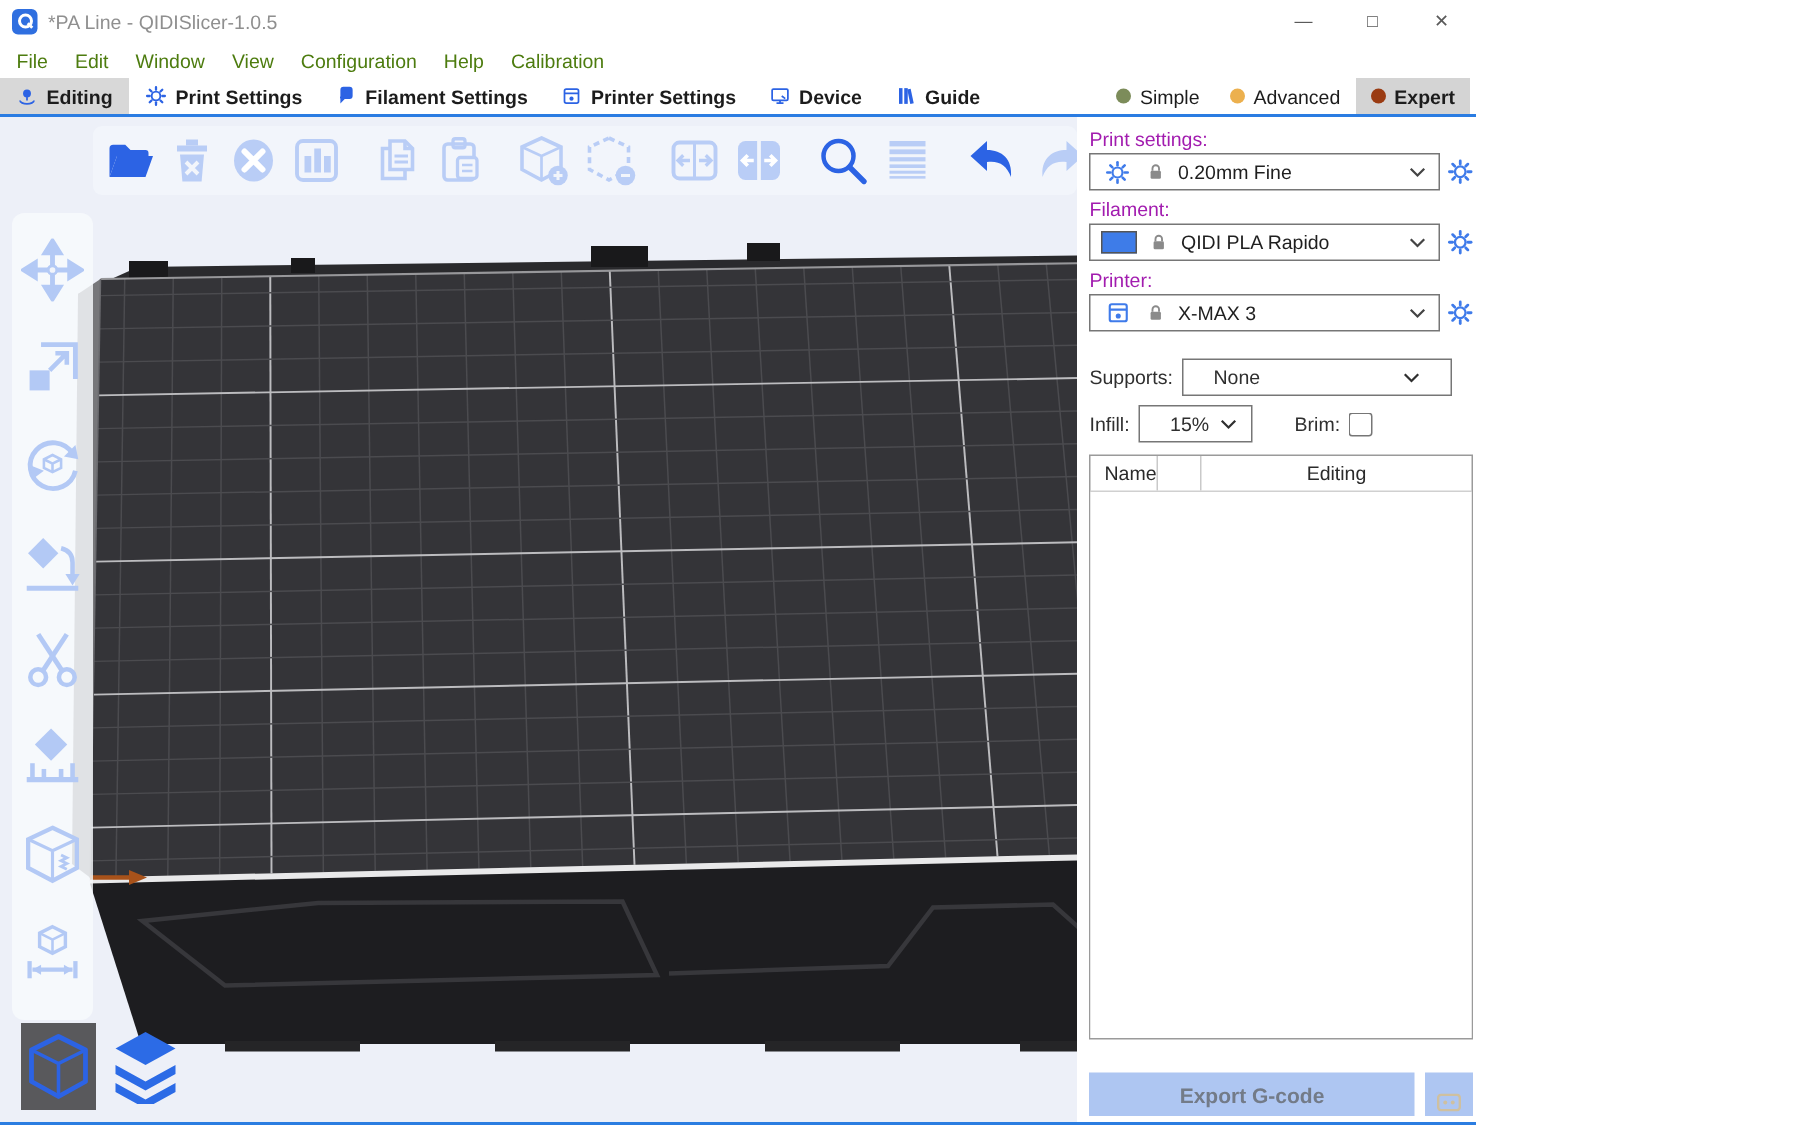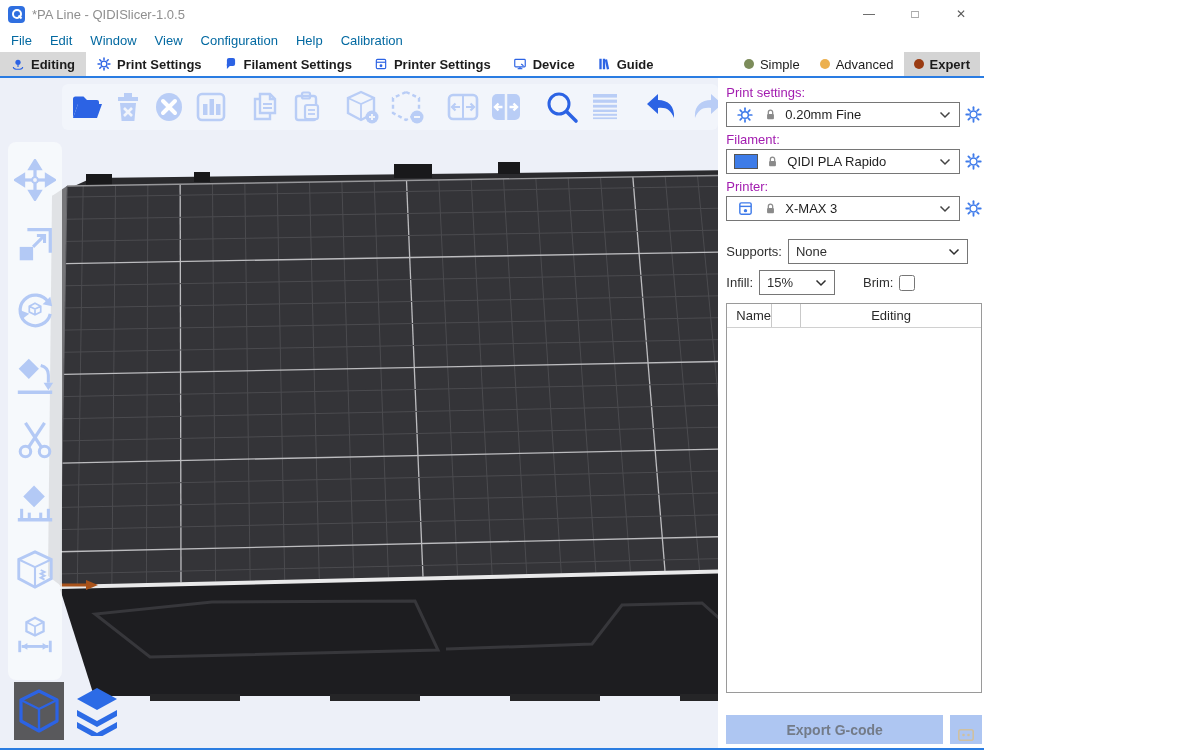--- a/index.html
+++ b/index.html
@@ -13,21 +13,21 @@
   .app-icon { width:17px; height:17px; border-radius:4px; background:#2f6fe0; display:inline-flex;
               align-items:center; justify-content:center; margin-right:7px; }
   .app-icon svg { display:block; }
   .title-text { color:#8f8f8f; font-size:13px; }
   .win-controls { margin-left:auto; display:flex; height:100%; }
   .win-btn { width:46px; height:100%; display:flex; align-items:center; justify-content:center;
              color:#5a5a5a; font-size:12px; }
 
   
   .menubar { height:24px; display:flex; align-items:center; padding-left:2px; background:#fff; }
-  .menu-item { padding:0 9px; color:#0369a1; cursor:default; }
+  .menu-item { padding:0 9px; color:#4d7c0f; cursor:default; }
 
   
   .tabbar { height:26px; display:flex; align-items:stretch; background:#fff;
             border-bottom:2px solid #2a7ce2; }
   .tab { display:flex; align-items:center; gap:6px; padding:0 11px; color:#1c1c1c; font-weight:600; }
   .tab .ticon { color:#2c63e4; display:flex; }
   .tab.selected { background:#d8d8d8; }
   .modes { margin-left:auto; display:flex; align-items:stretch; margin-right:4px; }
   .mode { display:flex; align-items:center; gap:6px; padding:0 10px; color:#1c1c1c; }
   .mode .dot { width:10px; height:10px; border-radius:50%; }
@@ -65,21 +65,21 @@
            align-items:center; padding:0 7px; gap:7px; }
   .combo .val { flex:1; color:#1f1f1f; white-space:nowrap; overflow:hidden; }
   .combo .chev { color:#444; display:flex; margin-right:1px; }
   .gear-out { width:22px; display:flex; justify-content:center; color:#3f7bea; }
   .lock { color:#8a8a8a; display:flex; }
   .swatch { width:24px; height:15px; border:1px solid #555; }
   .mini-label { margin-right:6px; }
   .row-supports { margin-top:18px; display:flex; align-items:center; }
   .row-infill { margin-top:6px; display:flex; align-items:center; }
   .combo-plain { height:25px; border:1px solid #767676; background:#fff; display:flex;
-                 align-items:center; padding:0 7px; gap:7px; }
+                 align-items:center; padding:0 20px; gap:7px; }
   .spacer4 { height:4px; }
   input[type=checkbox] { width:16px; height:16px; accent-color:#2c63e4; }
 
   .obj-table { margin-top:8px; flex:1; border:1px solid #9a9a9a; margin-right:2px;
                display:flex; flex-direction:column; min-height:0; }
   .obj-head { height:24px; display:flex; align-items:center; border-bottom:1px solid #d0d0d0; }
   .col-name { flex:1; padding-left:9px; color:#2a2a2a; border-right:1px solid #c9c9c9; height:100%;
               display:flex; align-items:center; }
   .col-mid  { width:29px; height:100%; border-right:1px solid #c9c9c9; }
   .col-edit { width:180px; height:100%; display:flex; align-items:center; justify-content:center; color:#2a2a2a; }

